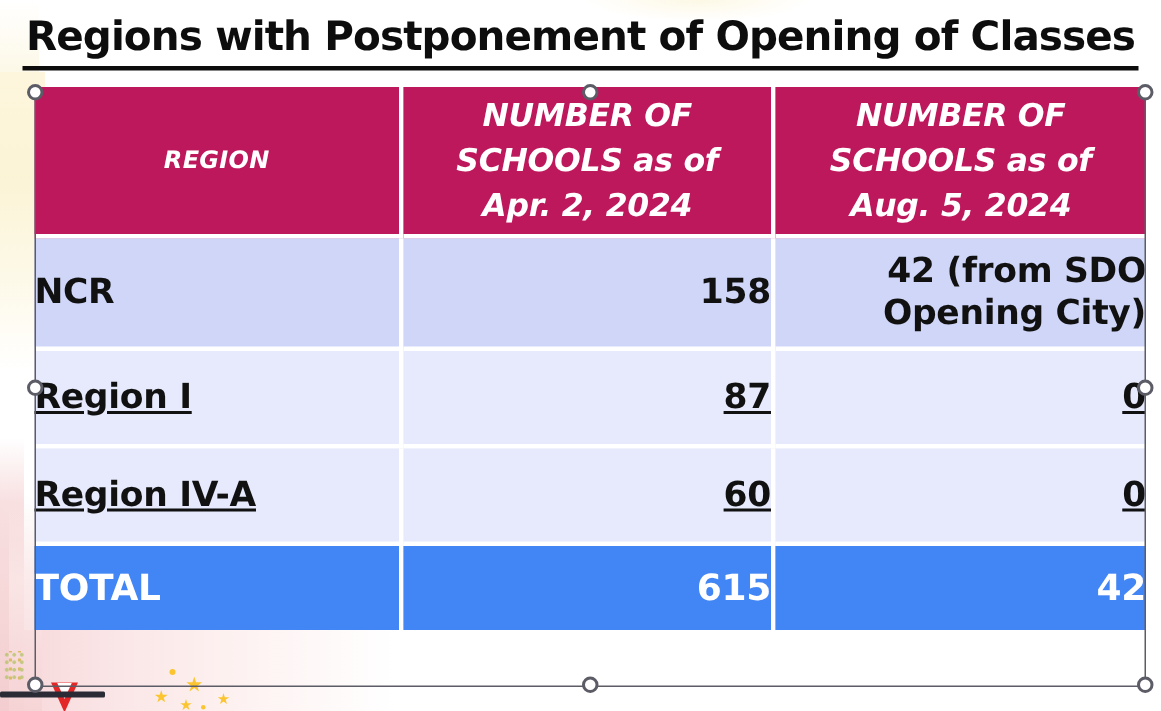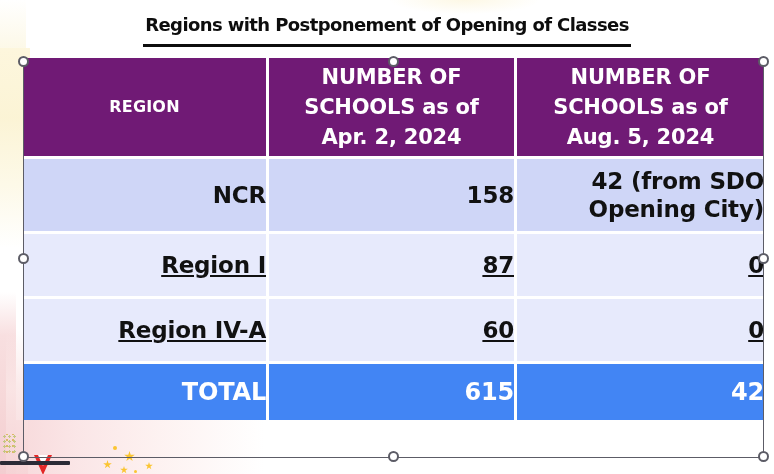--- a/index.html
+++ b/index.html
@@ -131,21 +131,21 @@
     left: 0;
     top: 8px;
     width: 774px;
     z-index: 3;
     text-align: center;
   }
   #page-title {
     display: inline-block;
     font-family: "DejaVu Sans", sans-serif;
     font-weight: bold;
-    font-size: 18px;
+    font-size: 27px;
     letter-spacing: -0.6px;
     color: #0d0d0d;
     border-bottom: 3px solid #0d0d0d;
     padding: 0 2px 2px 2px;
     line-height: 34px;
     white-space: nowrap;
   }
 
   
   #table-wrapper {
@@ -172,42 +172,43 @@
     vertical-align: middle;
     padding: 0;
     border-right: 3px solid #ffffff;
     border-bottom: 3px solid #ffffff;
   }
   table.data-table th:last-child,
   table.data-table td:last-child { border-right: none; }
   tr.total-row td { border-bottom: none; }
 
   th.head-cell {
-    background: #701a75;
+    background: #be185d;
     color: #ffffff;
     height: 98px;
     font-size: 21px;
     line-height: 30px;
     text-align: center;
     letter-spacing: -0.2px;
+    font-style: italic;
   }
   th.head-cell.region-head {
     font-size: 16px;
     letter-spacing: 0.2px;
   }
 
   td.body-cell {
     height: 62px;
     font-size: 23px;
     color: #111111;
     line-height: 28px;
     letter-spacing: -0.2px;
   }
   td.label-cell {
-    text-align: right;
+    text-align: left;
     padding-left: 14px;
   }
   td.num-cell {
     text-align: right;
     padding-right: 14px;
   }
 
   tr.row-dark td.body-cell { background: #cfd6f7; }
   tr.row-light td.body-cell { background: #e7eafc; text-decoration: underline; }
 

